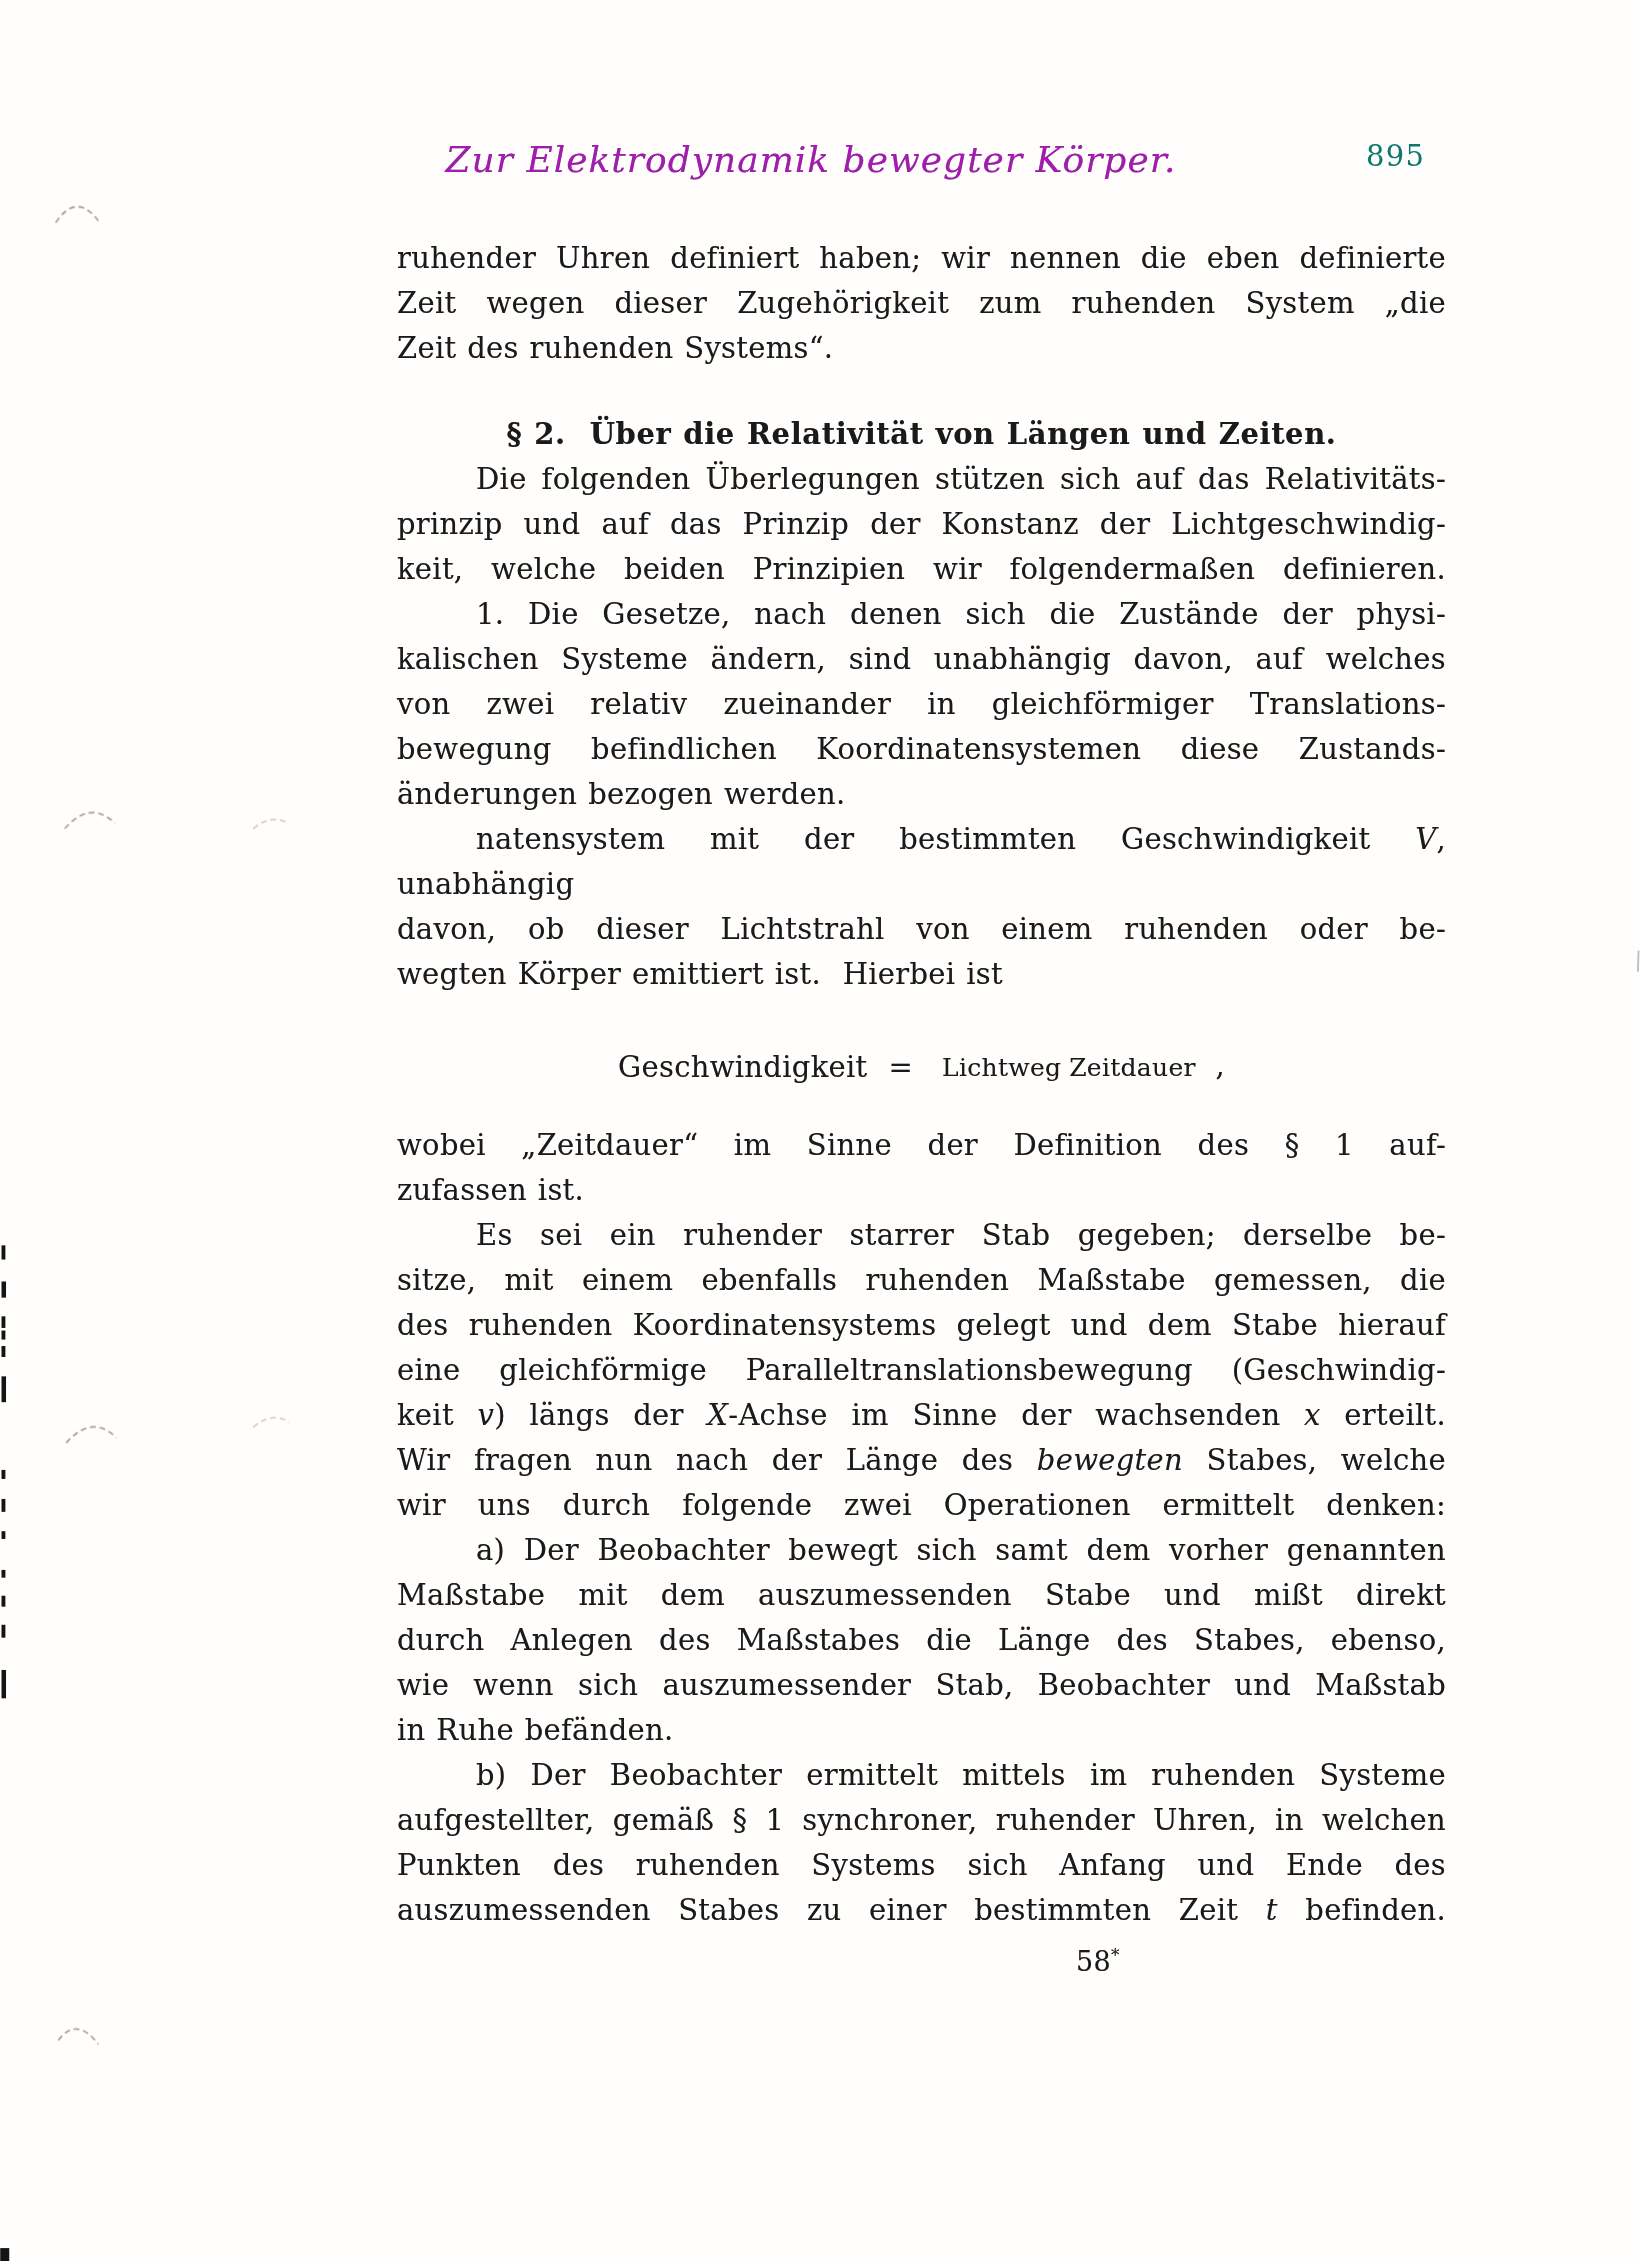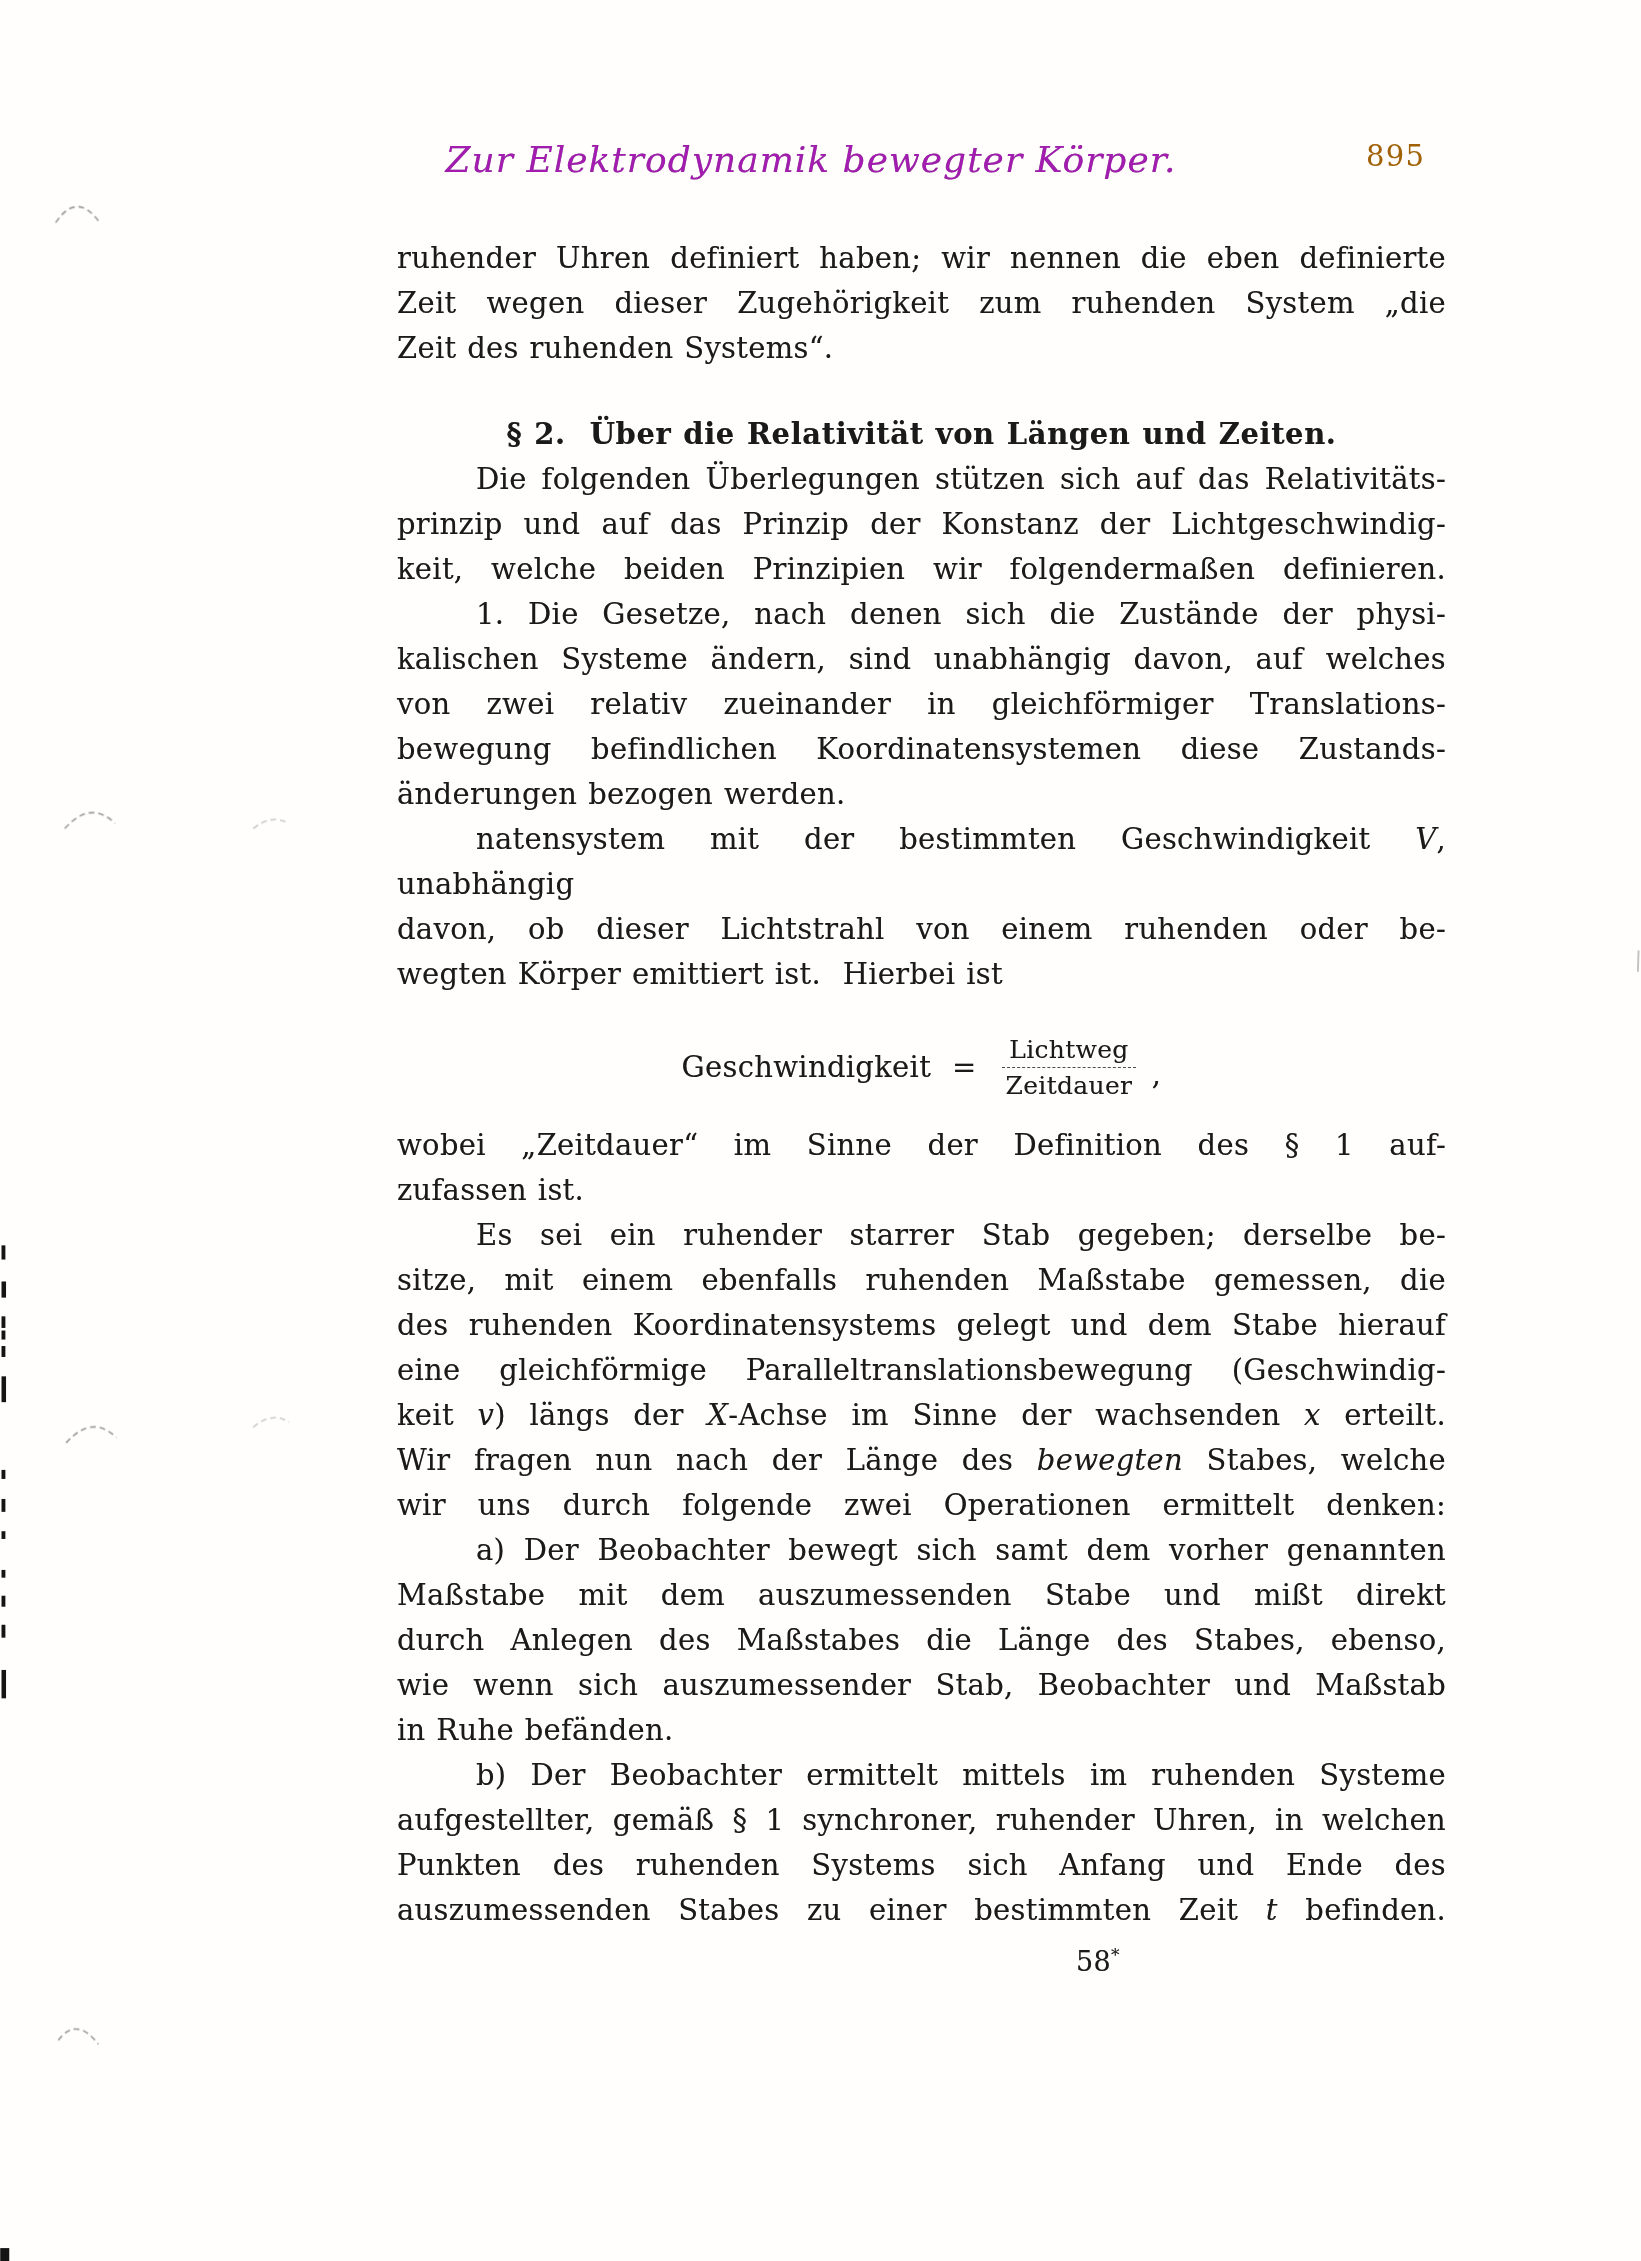--- a/index.html
+++ b/index.html
@@ -6,37 +6,37 @@
   .page{
     position:relative;width:1642px;height:2261px;background:#fffefd;overflow:hidden;
     font-family:"DejaVu Serif", serif;color:#1a1a1a;
   }
   .page-header{position:absolute;top:139px;left:397px;width:1049px;height:45px;}
   .running-title{
     position:absolute;left:414px;top:0;transform:translateX(-50%);
     font-style:italic;font-size:36px;letter-spacing:1px;white-space:nowrap;
     color:#a21caf;text-shadow:0 0 0.6px rgba(30,30,30,.45);
   }
-  .page-number{position:absolute;right:20.7px;top:0;font-size:29px;letter-spacing:1.3px;color:#a16207;}
+  .page-number{position:absolute;right:20.7px;top:0;font-size:29px;letter-spacing:1.3px;color:#0f766e;}
   .content{
     position:absolute;left:397px;top:236px;width:1049px;
     font-size:29px;line-height:45px;letter-spacing:0.3px;word-spacing:1.3px;
     text-shadow:0 0 0.6px rgba(25,25,25,.4);
   }
   .block{margin:0;}
   .line{white-space:normal;}
   .just{text-align:justify;text-align-last:justify;}
   .indent .line:first-child{text-indent:79px;}
   .it{font-style:italic;}
   .heading{text-align:center;font-weight:bold;margin-top:41px;letter-spacing:0.6px;}
   .formula-block{margin-top:15.5px;height:110px;display:flex;justify-content:center;align-items:center;}
   .formula-row{display:inline-flex;align-items:center;gap:8px;}
   .f-lhs{font-size:29px;margin-right:13px;}
   .f-eq{font-size:29px;margin-right:17px;}
-  .frac{display:inline-flex;flex-direction:column;align-items:center;}
+  .frac{display:inline-flex;align-items:center;}
   .frac .num,.frac .den{font-size:25px;line-height:31px;padding:0 3.9px;}
   .frac .bar{align-self:stretch;border-top:1.9px dashed #4c4c4c;height:0;margin:1.9px 0;}
   .f-comma{font-size:29px;align-self:flex-end;margin:0 0 3.9px 7.7px;}
   .signature{padding-left:679px;font-size:27px;margin-top:0;}
   .sup{font-size:17px;vertical-align:10.3px;letter-spacing:0;}
   .artifacts{position:absolute;left:0;top:0;pointer-events:none;}
 </style>
 </head>
 <body>
 

